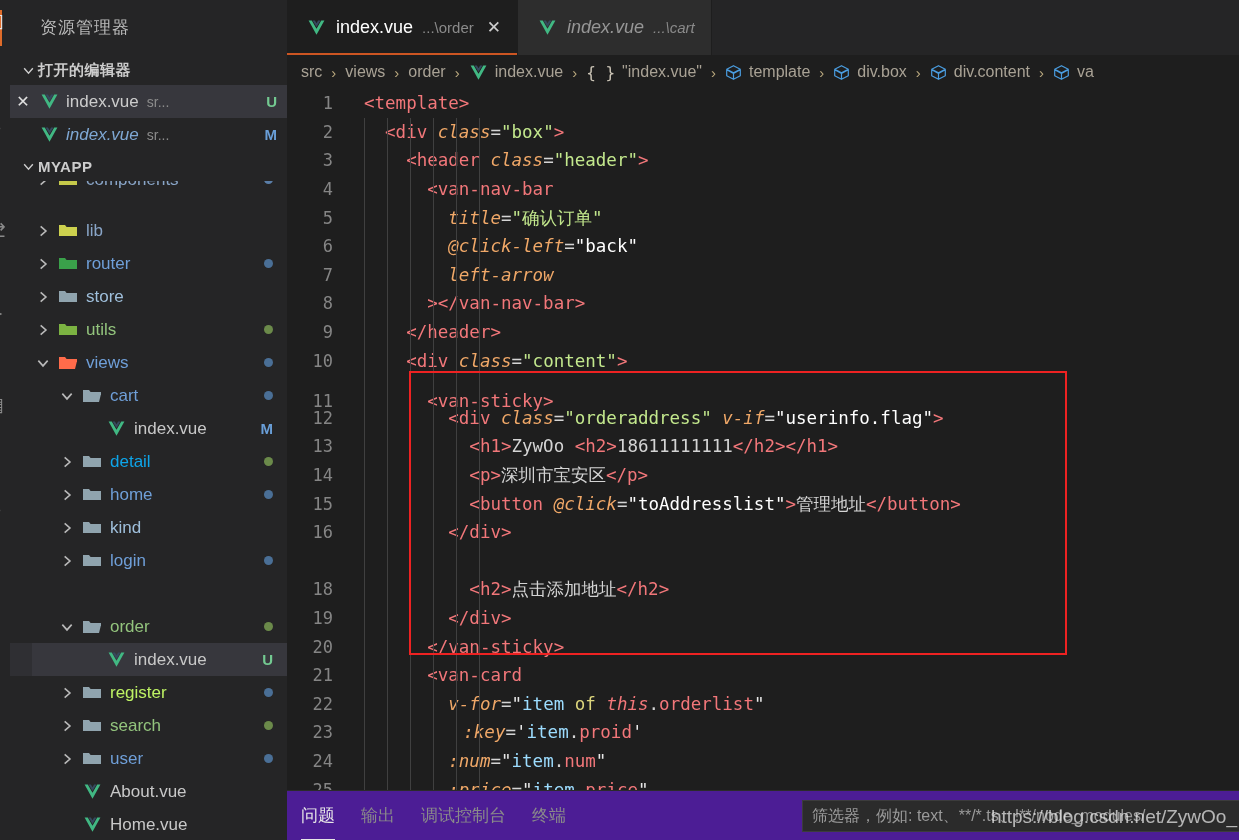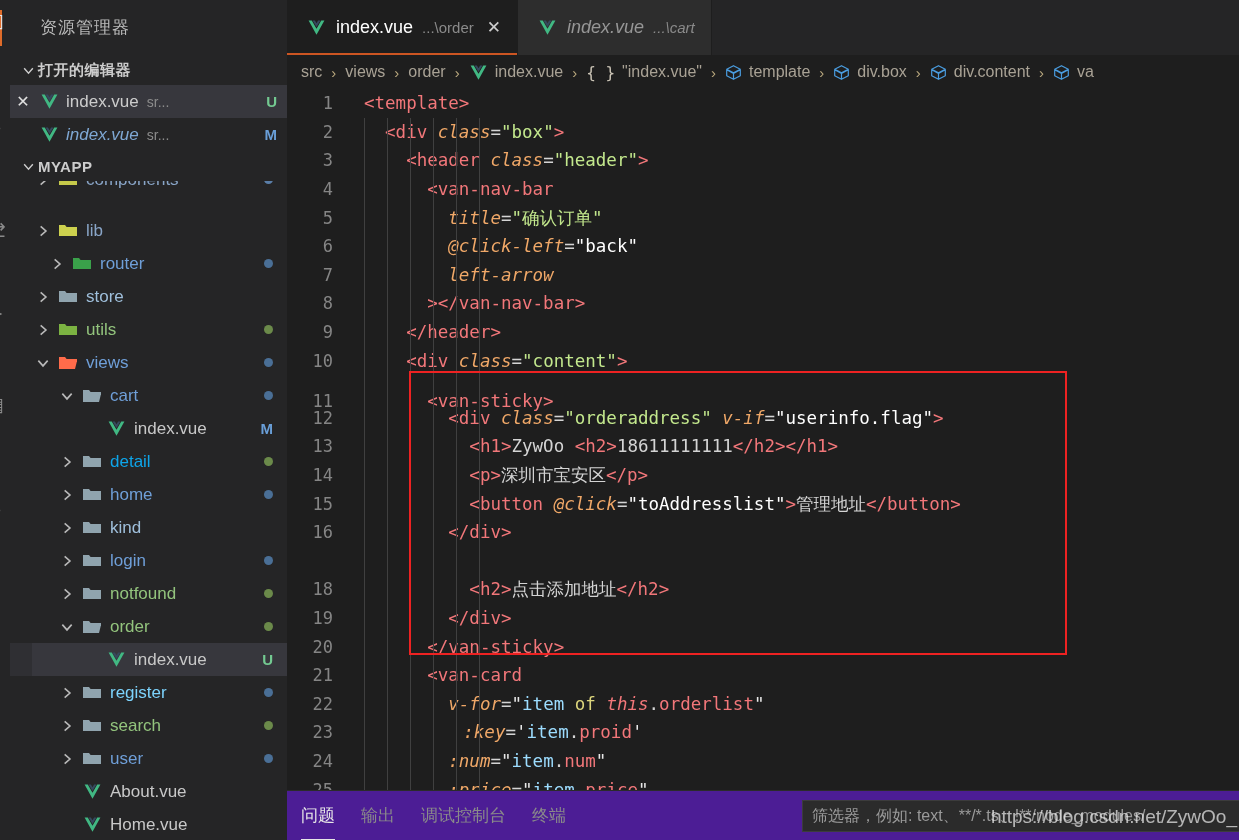--- a/index.html
+++ b/index.html
@@ -361,21 +361,21 @@
               <path d="M4 2 L8.5 6 L4 10" stroke="#b9b9b9" stroke-width="1.4" fill="none"></path>
             </svg>
           </span>
           <span class="ficon">
             <svg width="20" height="16" viewBox="0 0 20 16">
               <path d="M1 2 h6 l1.6 2 H19 v9 H1 Z" fill="#cdd14e"></path>
             </svg>
           </span>
           <span class="tlabel" style="color: rgb(137, 165, 199);">lib</span>
         </div>
-        <div class="tree-row" style="top: 66px; position: absolute; left: 14px; right: 0px;">
+        <div class="tree-row" style="top: 66px; position: absolute; left: 0px; right: 0px;">
           <span class="tw" style="flex: 0 0 22px;"></span>
           <span class="arrow">
             <svg width="14" height="14" viewBox="0 0 12 12">
               <path d="M4 2 L8.5 6 L4 10" stroke="#b9b9b9" stroke-width="1.4" fill="none"></path>
             </svg>
           </span>
           <span class="ficon">
             <svg width="20" height="16" viewBox="0 0 20 16">
               <path d="M1 2 h6 l1.6 2 H19 v9 H1 Z" fill="#3aa14a"></path>
             </svg>
@@ -508,35 +508,20 @@
             </svg>
           </span>
           <span class="ficon">
             <svg width="20" height="16" viewBox="0 0 20 16">
               <path d="M1 2 h6 l1.6 2 H19 v9 H1 Z" fill="#90a4ae"></path>
             </svg>
           </span>
           <span class="tlabel" style="color: rgb(111, 159, 216);">login</span>
           <span class="dot" style="background: rgb(74, 111, 150);"></span>
         </div>
-        <div class="tree-row" style="top: 396px; position: absolute; left: 0px; right: 0px;">
-          <span class="tw" style="flex: 0 0 46px;"></span>
-          <span class="arrow">
-            <svg width="14" height="14" viewBox="0 0 12 12">
-              <path d="M4 2 L8.5 6 L4 10" stroke="#b9b9b9" stroke-width="1.4" fill="none"></path>
-            </svg>
-          </span>
-          <span class="ficon">
-            <svg width="20" height="16" viewBox="0 0 20 16">
-              <path d="M1 2 h6 l1.6 2 H19 v9 H1 Z" fill="#90a4ae"></path>
-            </svg>
-          </span>
-          <span class="tlabel" style="color: rgb(147, 196, 125);">notfound</span>
-          <span class="dot" style="background: rgb(107, 138, 74);"></span>
-        </div>
         <div class="tree-row" style="top: 429px; position: absolute; left: 0px; right: 0px;">
           <span class="tw" style="flex: 0 0 46px;"></span>
           <span class="arrow">
             <svg width="14" height="14" viewBox="0 0 12 12">
               <path d="M2 4 L6 8.5 L10 4" stroke="#b9b9b9" stroke-width="1.4" fill="none"></path>
             </svg>
           </span>
           <span class="ficon">
             <svg width="20" height="16" viewBox="0 0 20 16">
               <path d="M1 2 h6 l1.6 2 H19 v3 H1 Z" fill="#90a4ae"></path>
@@ -563,21 +548,21 @@
           <span class="arrow">
             <svg width="14" height="14" viewBox="0 0 12 12">
               <path d="M4 2 L8.5 6 L4 10" stroke="#b9b9b9" stroke-width="1.4" fill="none"></path>
             </svg>
           </span>
           <span class="ficon">
             <svg width="20" height="16" viewBox="0 0 20 16">
               <path d="M1 2 h6 l1.6 2 H19 v9 H1 Z" fill="#90a4ae"></path>
             </svg>
           </span>
-          <span class="tlabel" style="color: #7dd3fc;">register</span>
+          <span class="tlabel" style="color: #bef264;">register</span>
           <span class="dot" style="background: rgb(74, 111, 150);"></span>
         </div>
         <div class="tree-row" style="top: 528px; position: absolute; left: 0px; right: 0px;">
           <span class="tw" style="flex: 0 0 46px;"></span>
           <span class="arrow">
             <svg width="14" height="14" viewBox="0 0 12 12">
               <path d="M4 2 L8.5 6 L4 10" stroke="#b9b9b9" stroke-width="1.4" fill="none"></path>
             </svg>
           </span>
           <span class="ficon">

